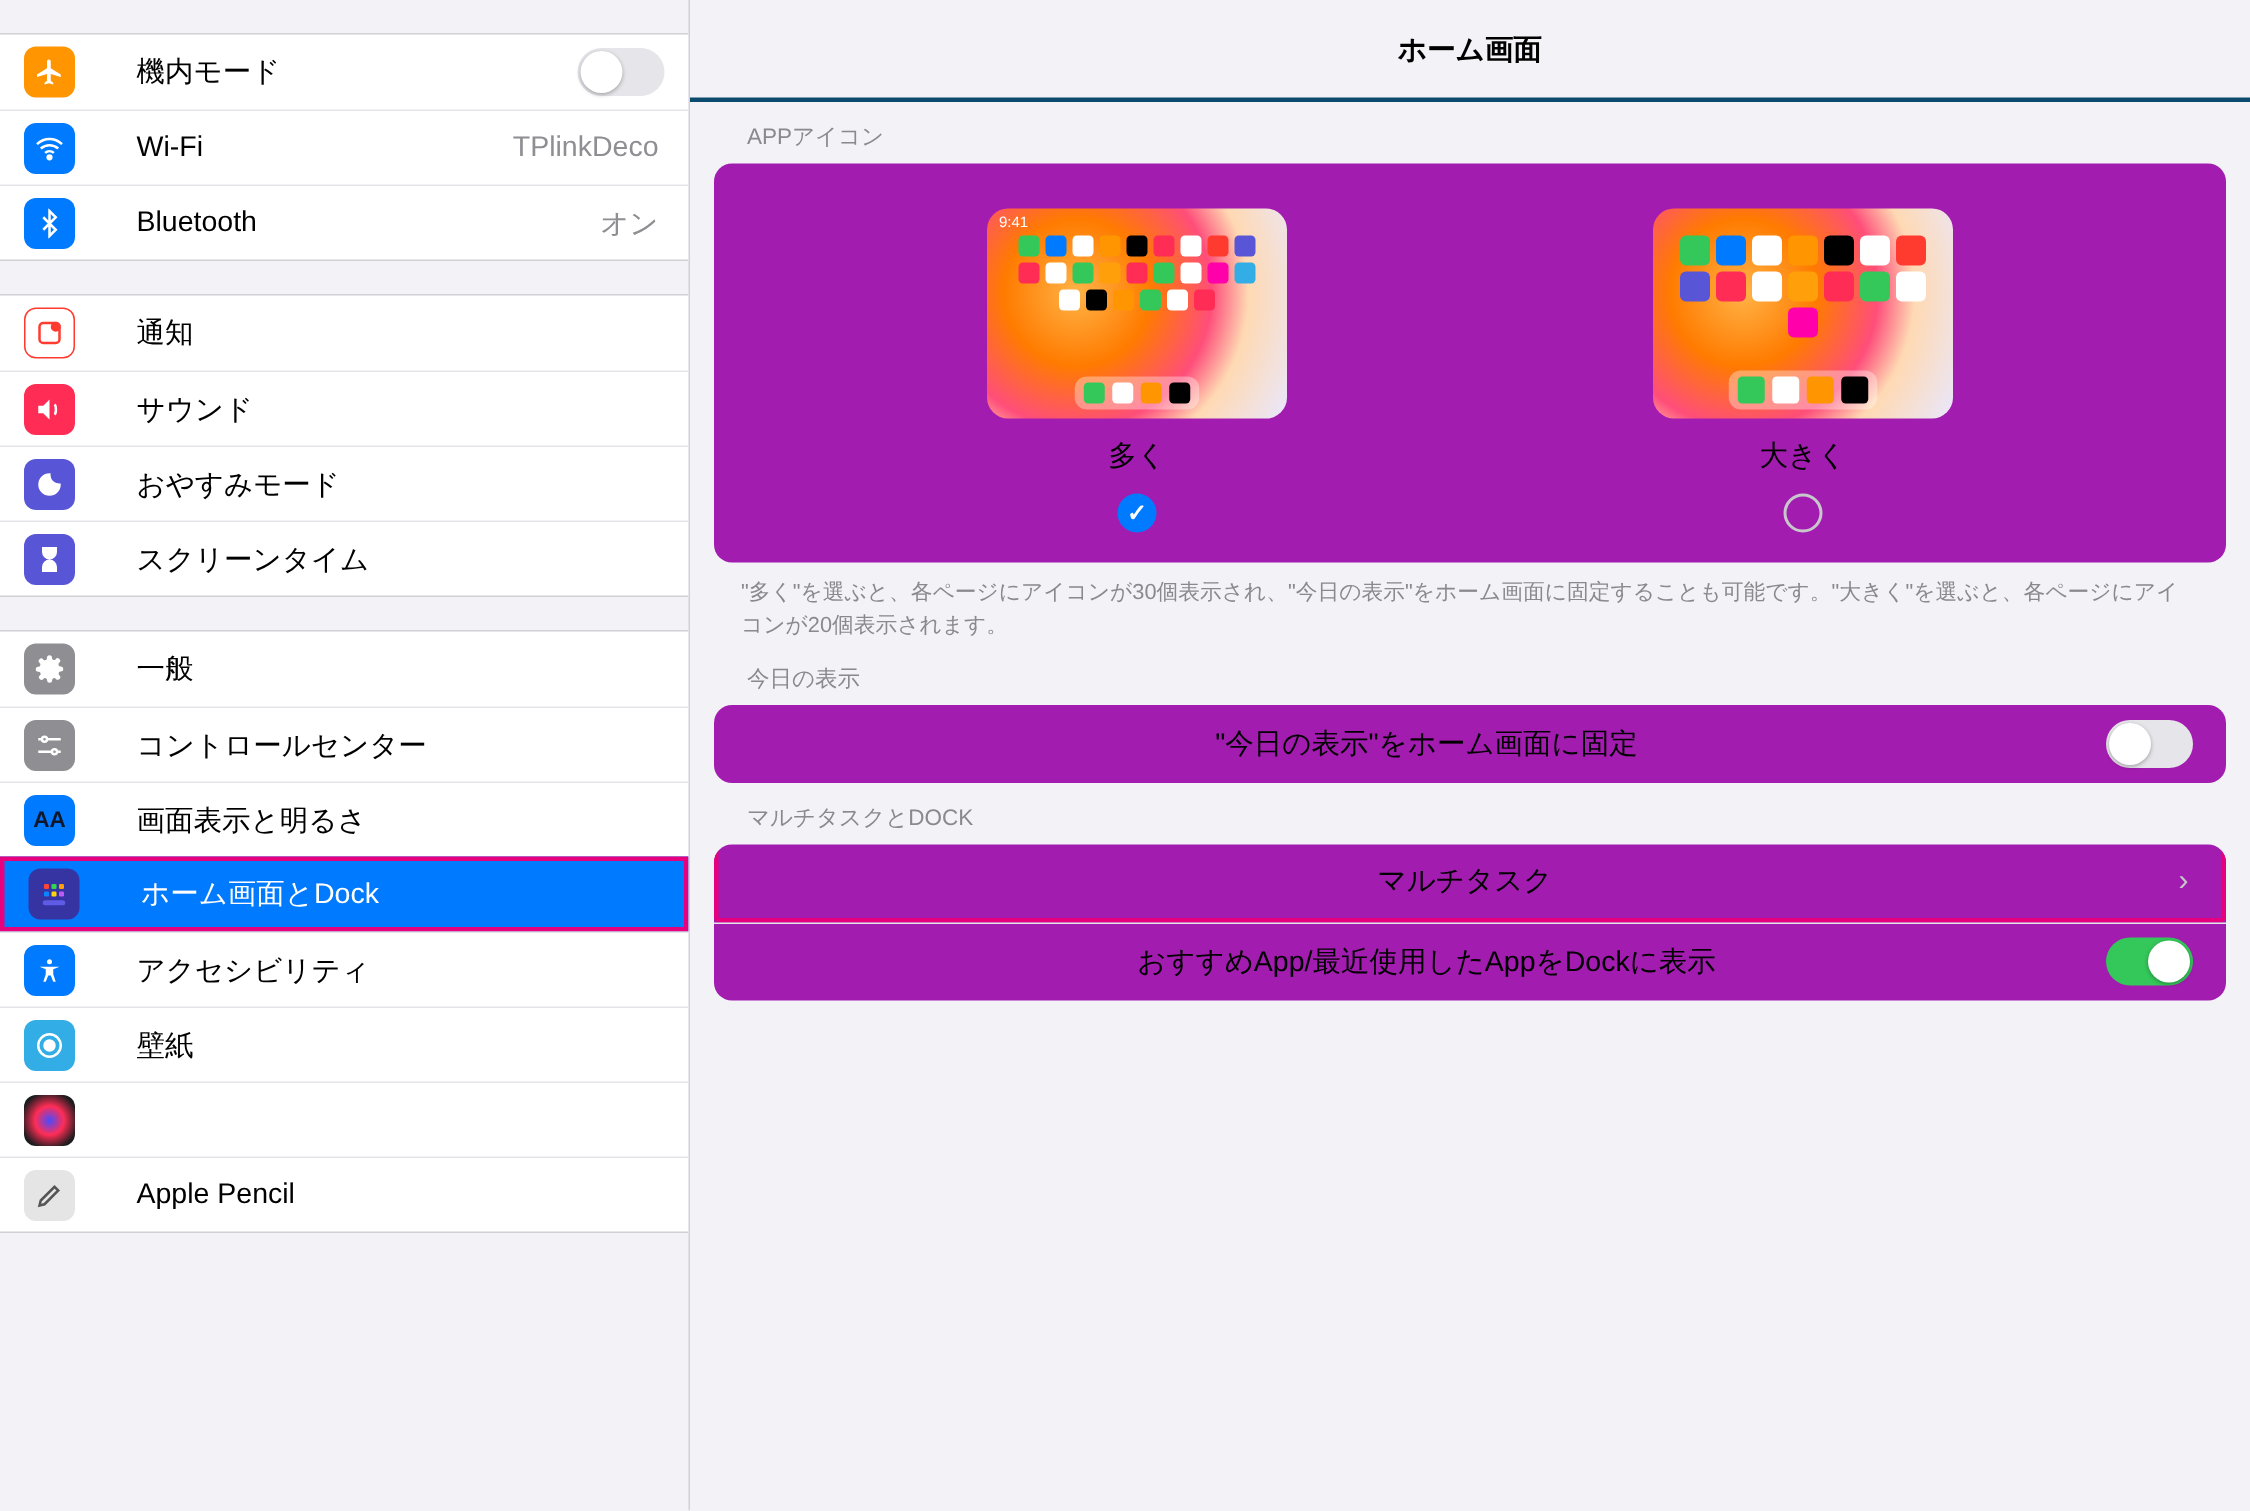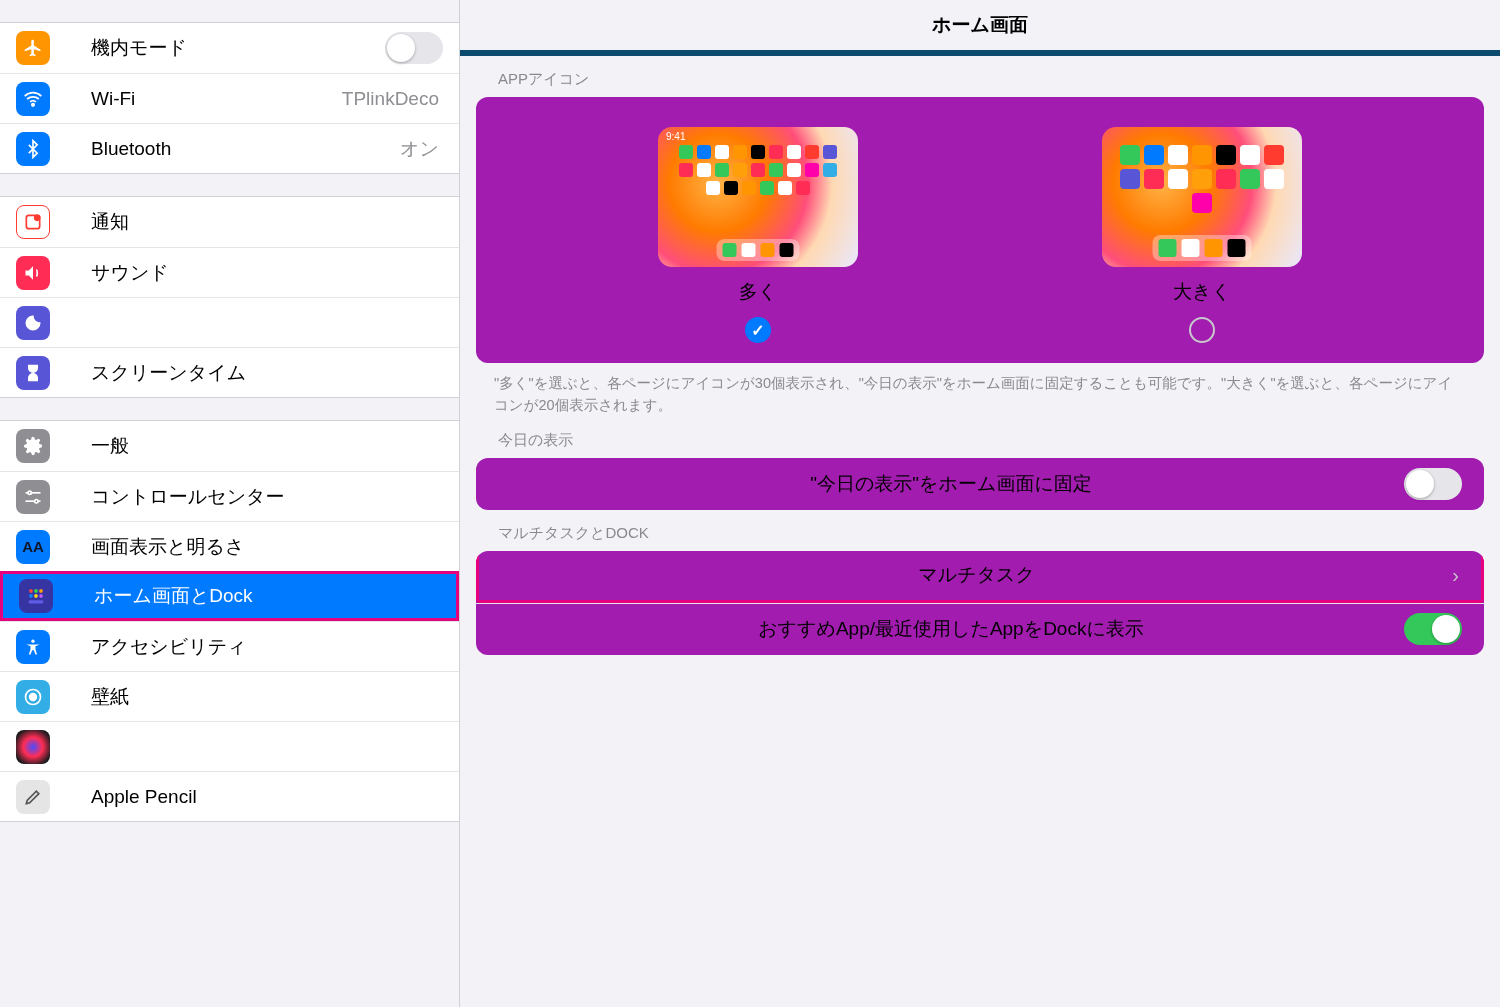--- a/index.html
+++ b/index.html
@@ -16,21 +16,21 @@
   .cell-value { font-size:19px; color:#8e8e93; margin-right:4px;}
   .switch { width:58px; height:32px; border-radius:16px; background:#e5e5ea; position:relative; flex-shrink:0; }
   .switch .knob { position:absolute; top:2px; left:2px; width:28px; height:28px; background:#fff; border-radius:50%; box-shadow:0 1px 3px rgba(0,0,0,0.3); }
   .switch.on { background:#34c759; }
   .switch.on .knob { left:28px; }
   .cell.selected { background:#007aff; }
   .cell.selected .cell-label { color:#fff; }
   .highlight-border { border:3px solid #e6007e; }
 
   .content { flex:1; background:#f2f2f7; }
-  .content-header { height:56px; display:flex; align-items:center; justify-content:center; font-size:19px; font-weight:600; color:#000; border-bottom:6px solid #0c4a6e;font-family:Liberation Mono, monospace;}
+  .content-header { height:68px; display:flex; align-items:center; justify-content:center; font-size:19px; font-weight:600; color:#000; border-bottom:3px solid #0c4a6e;font-family:Liberation Mono, monospace;}
   .section-header { font-size:15px; color:#8a8a8e; padding:14px 22px 8px 38px; }
   .content-group { background:#a21caf; border-radius:12px; margin:0 16px; overflow:hidden;text-align:center; }
   .content-row { display:flex; align-items:center; height:52px; padding:0 22px; border-top:1px solid #e5e5e9; position:relative;}
   .content-row:first-child { border-top:none; }
   .content-row .row-label { font-size:19px; color:#000; flex:1;}
   .chevron { color:#c7c7cc; font-size:20px; }
   .footer-text { font-size:14.5px; color:#8a8a8e; padding:10px 34px 0 34px; line-height:1.5;}
   .appicon-row { display:flex; justify-content:space-around; padding:30px 60px 20px; }
   .appicon-option { display:flex; flex-direction:column; align-items:center; width:260px; }
   .appicon-option .label { margin-top:12px; font-size:19px; color:#000;}
@@ -118,20 +118,21 @@
             </svg>
         </div>
         <div class="cell-label">サウンド</div>
       </div>
       <div class="cell">
         <div class="icon-box ic-dnd">
           <svg class="icon-svg" viewBox="0 0 24 24" fill="#fff">
               <path d="M12 3a9 9 0 109 9c0-.3 0-.6-.05-.9A7 7 0 0112.9 3.05 9 9 0 0012 3z"></path>
             </svg>
         </div>
+        <div class="cell-label">おやすみモード</div>
       </div>
       <div class="cell">
         <div class="icon-box ic-st">
           <svg class="icon-svg" viewBox="0 0 24 24" fill="#fff">
               <path d="M6 2h12v4a6 6 0 01-6 6 6 6 0 01-6-6V2zM6 22h12v-4a6 6 0 00-6-6 6 6 0 00-6 6v4z"></path>
             </svg>
         </div>
         <div class="cell-label">スクリーンタイム</div>
       </div>
     </div>

